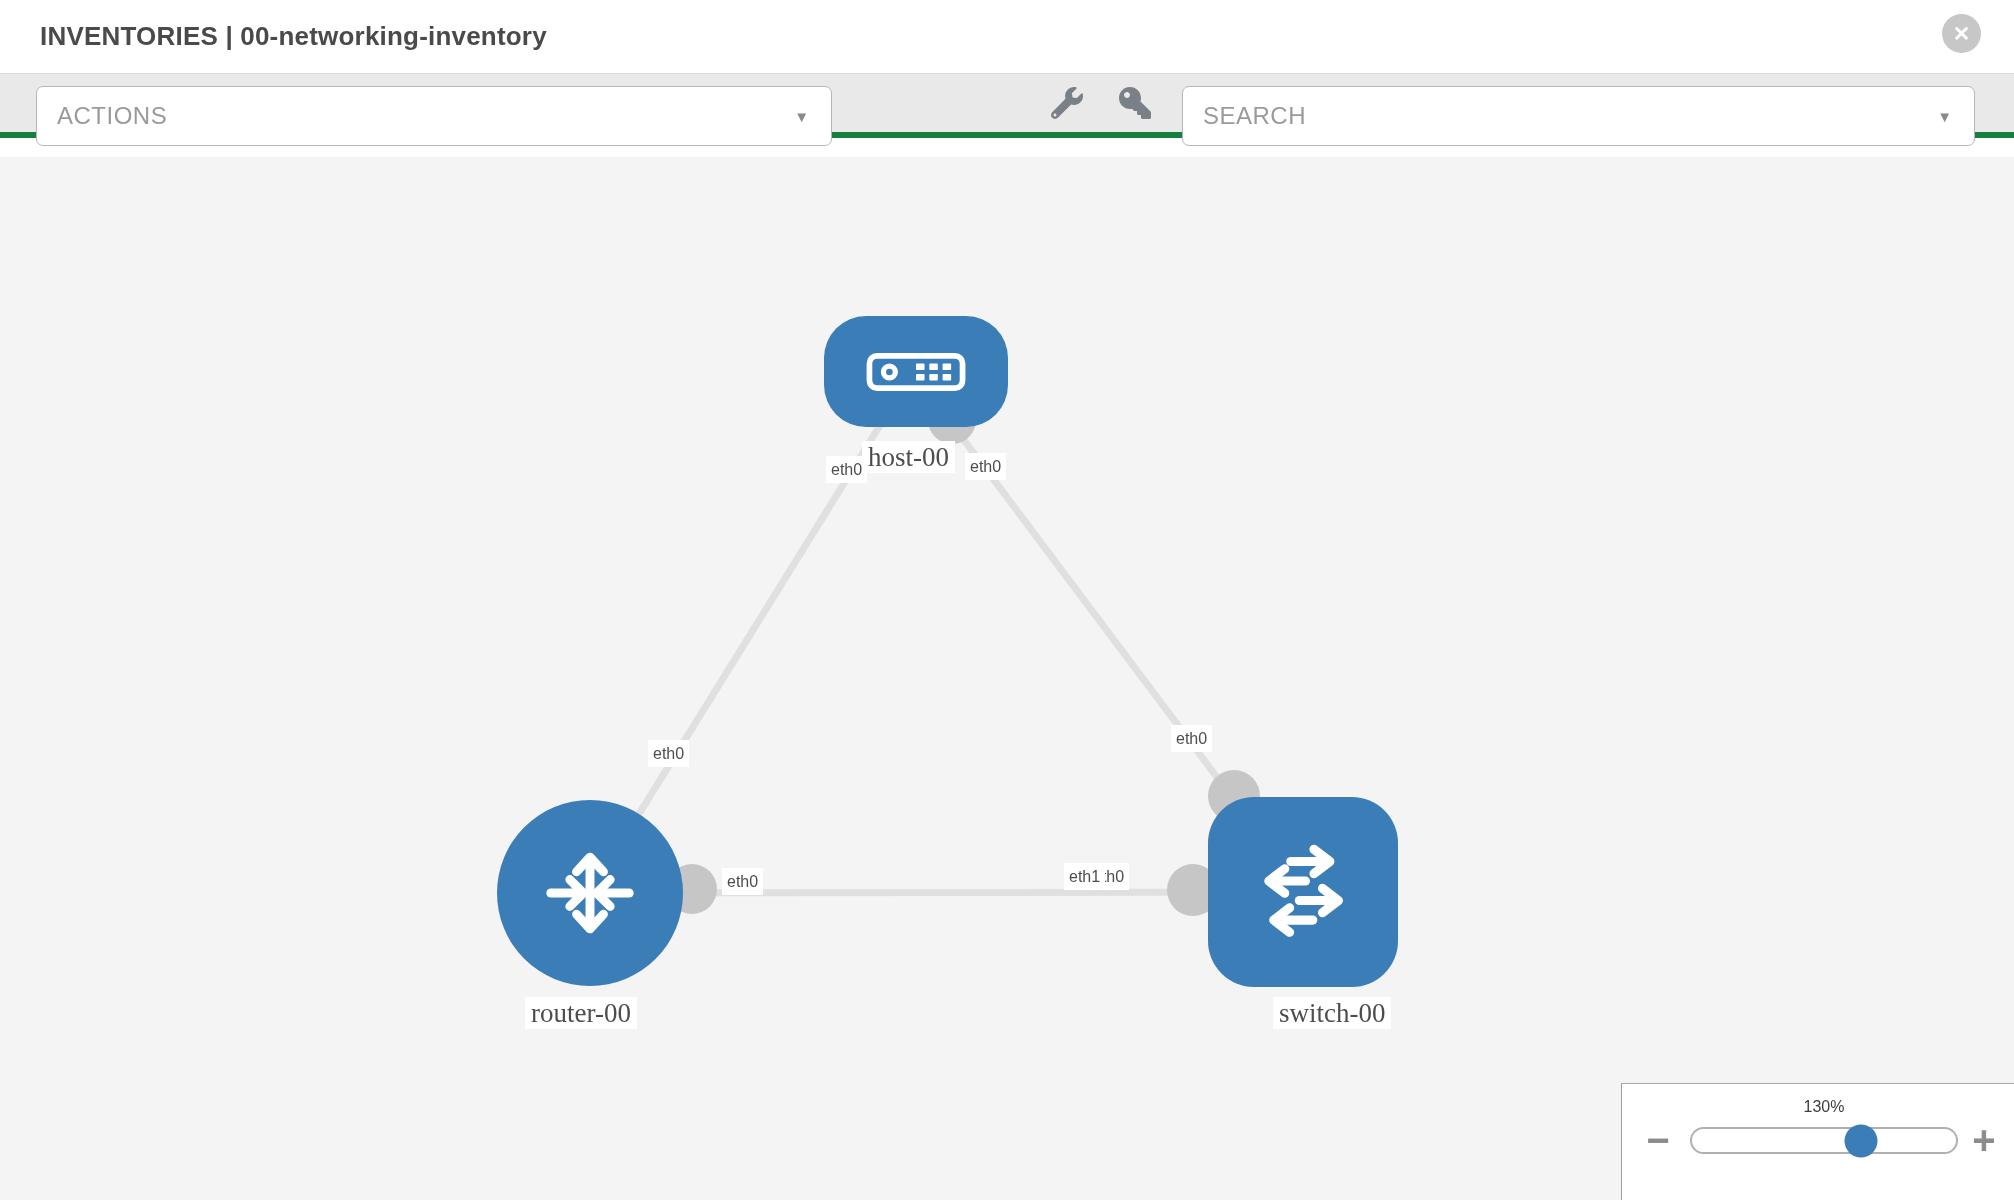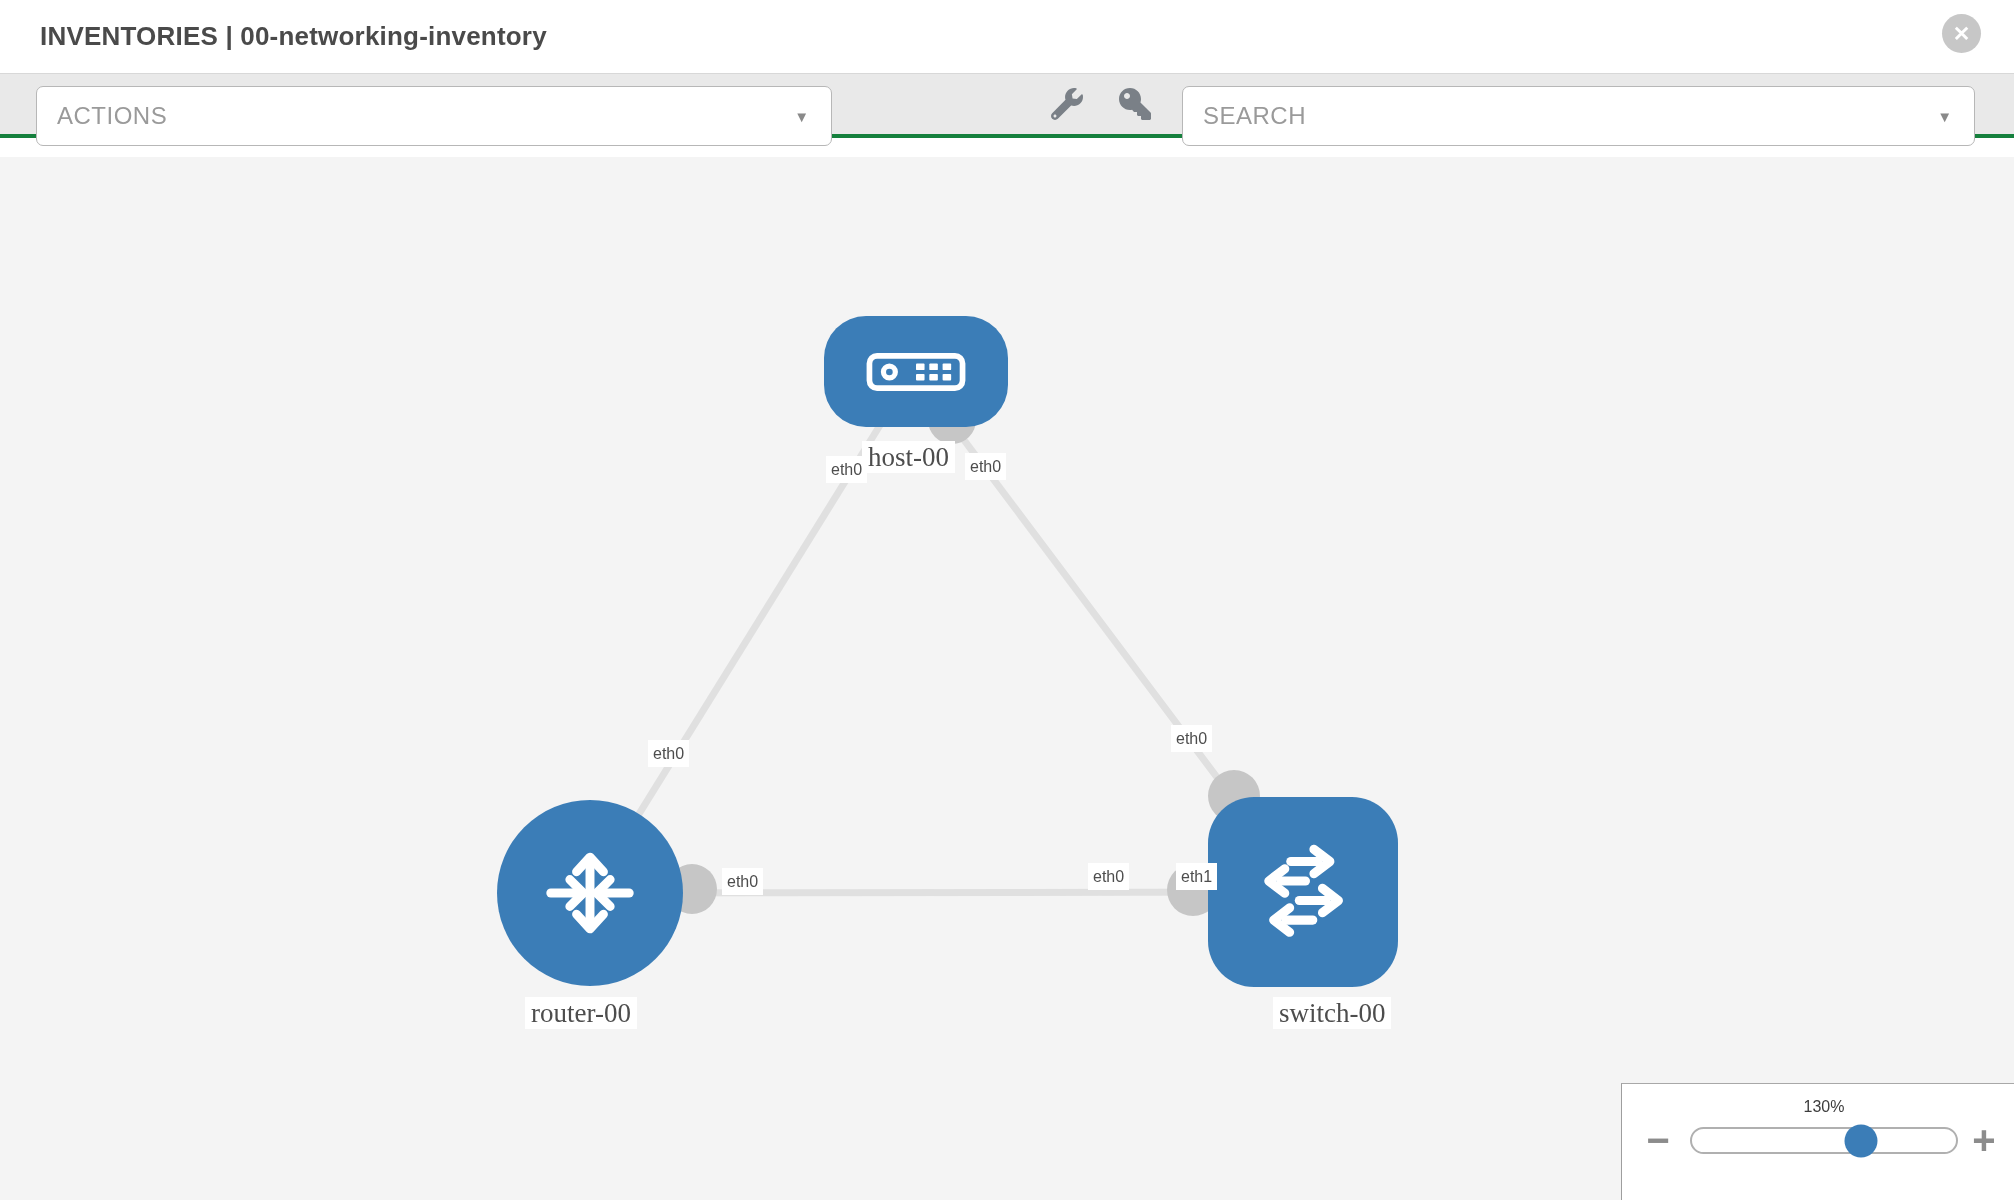--- a/index.html
+++ b/index.html
@@ -15,21 +15,21 @@
   }
   .close-btn {
     position:absolute; right:33px; top:14px; width:39px; height:39px;
     border-radius:50%; background:#c7c7c7; color:#fff;
     display:flex; align-items:center; justify-content:center;
     font-size:21px; font-weight:700; cursor:pointer; user-select:none;
   }
   
   .toolbar {
     position:absolute; top:73px; left:0; right:0; height:65px;
-    background:#e9e9e9; border-top:1px solid #d8d8d8; border-bottom:4px solid #15803d;
+    background:#e9e9e9; border-top:1px solid #d8d8d8; border-bottom:6px solid #15803d;
     box-sizing:border-box;
   }
   .select-box {
     position:absolute; top:12px; height:60px; background:#fff;
     border:1px solid #b7b7b7; border-radius:7px; box-sizing:border-box; cursor:pointer;
   }
   .select-label {
     position:absolute; left:20px; top:50%; transform:translateY(-50%);
     font-size:24px; color:#9a9a9a; letter-spacing:.5px;
   }
@@ -66,21 +66,21 @@
   .eth-label  { font-size:16px; padding:0 5px; height:27px; line-height:27px; }
   #label-host   { left:862px;  top:284px; }
   #label-router { left:525px;  top:840px; }
   #label-switch { left:1240px; top:840px;margin-left:33px; }
   #eth-host-left    { left:826px;  top:299px; }
   #eth-host-right   { left:965px;  top:296px; }
   #eth-router-top   { left:648px;  top:583px; }
   #eth-router-right { left:722px;  top:711px; }
   #eth-switch-top   { left:1171px; top:568px; }
   #eth-switch-hidden{ left:1088px; top:706px; z-index:3; }
-  #eth-switch-eth1  { left:1176px; top:706px; z-index:4; }
+  #eth-switch-eth1  { left:1064px; top:706px; z-index:4; }
   
   .zoom-panel {
     position:absolute; left:1621px; top:1083px; right:0; bottom:0;
     background:#fff; border-top:1px solid #a8a8a8; border-left:1px solid #9e9e9e;
     box-sizing:border-box; z-index:5;
   }
   .zoom-level {
     position:absolute; left:68px; top:10px; width:268px; text-align:center;
     font-size:16px; color:#3d3d3d; line-height:26px;
   }

